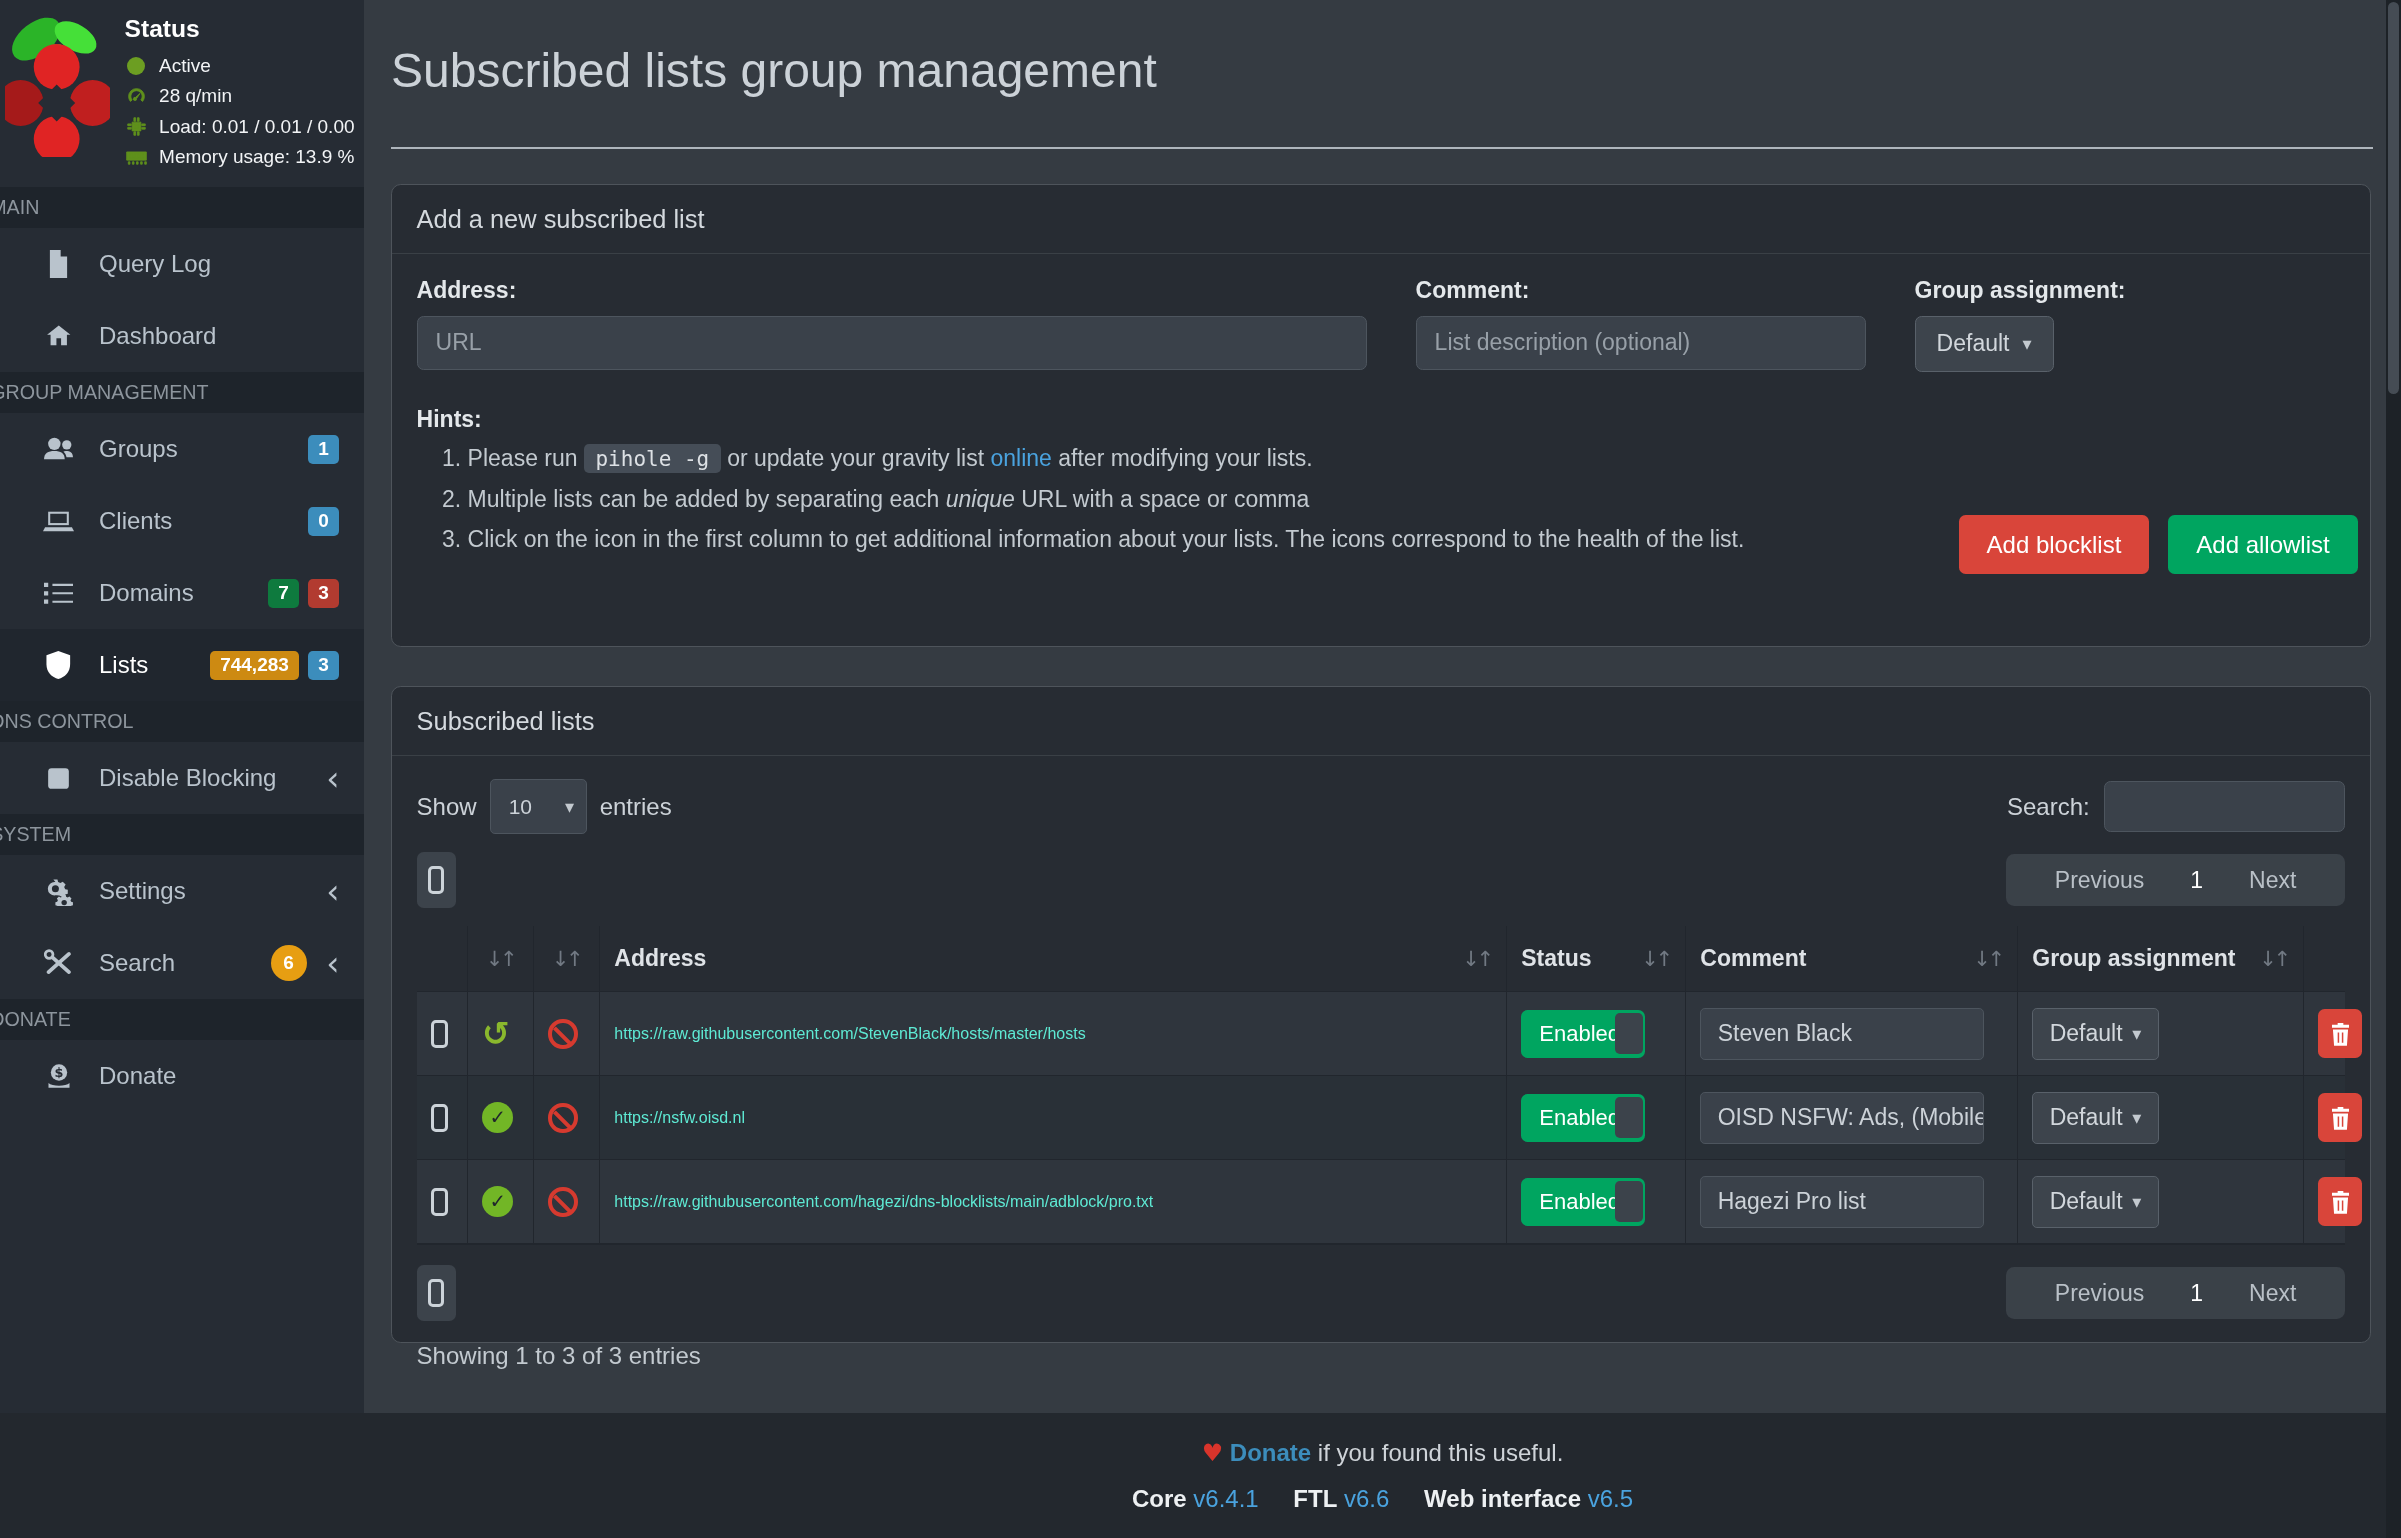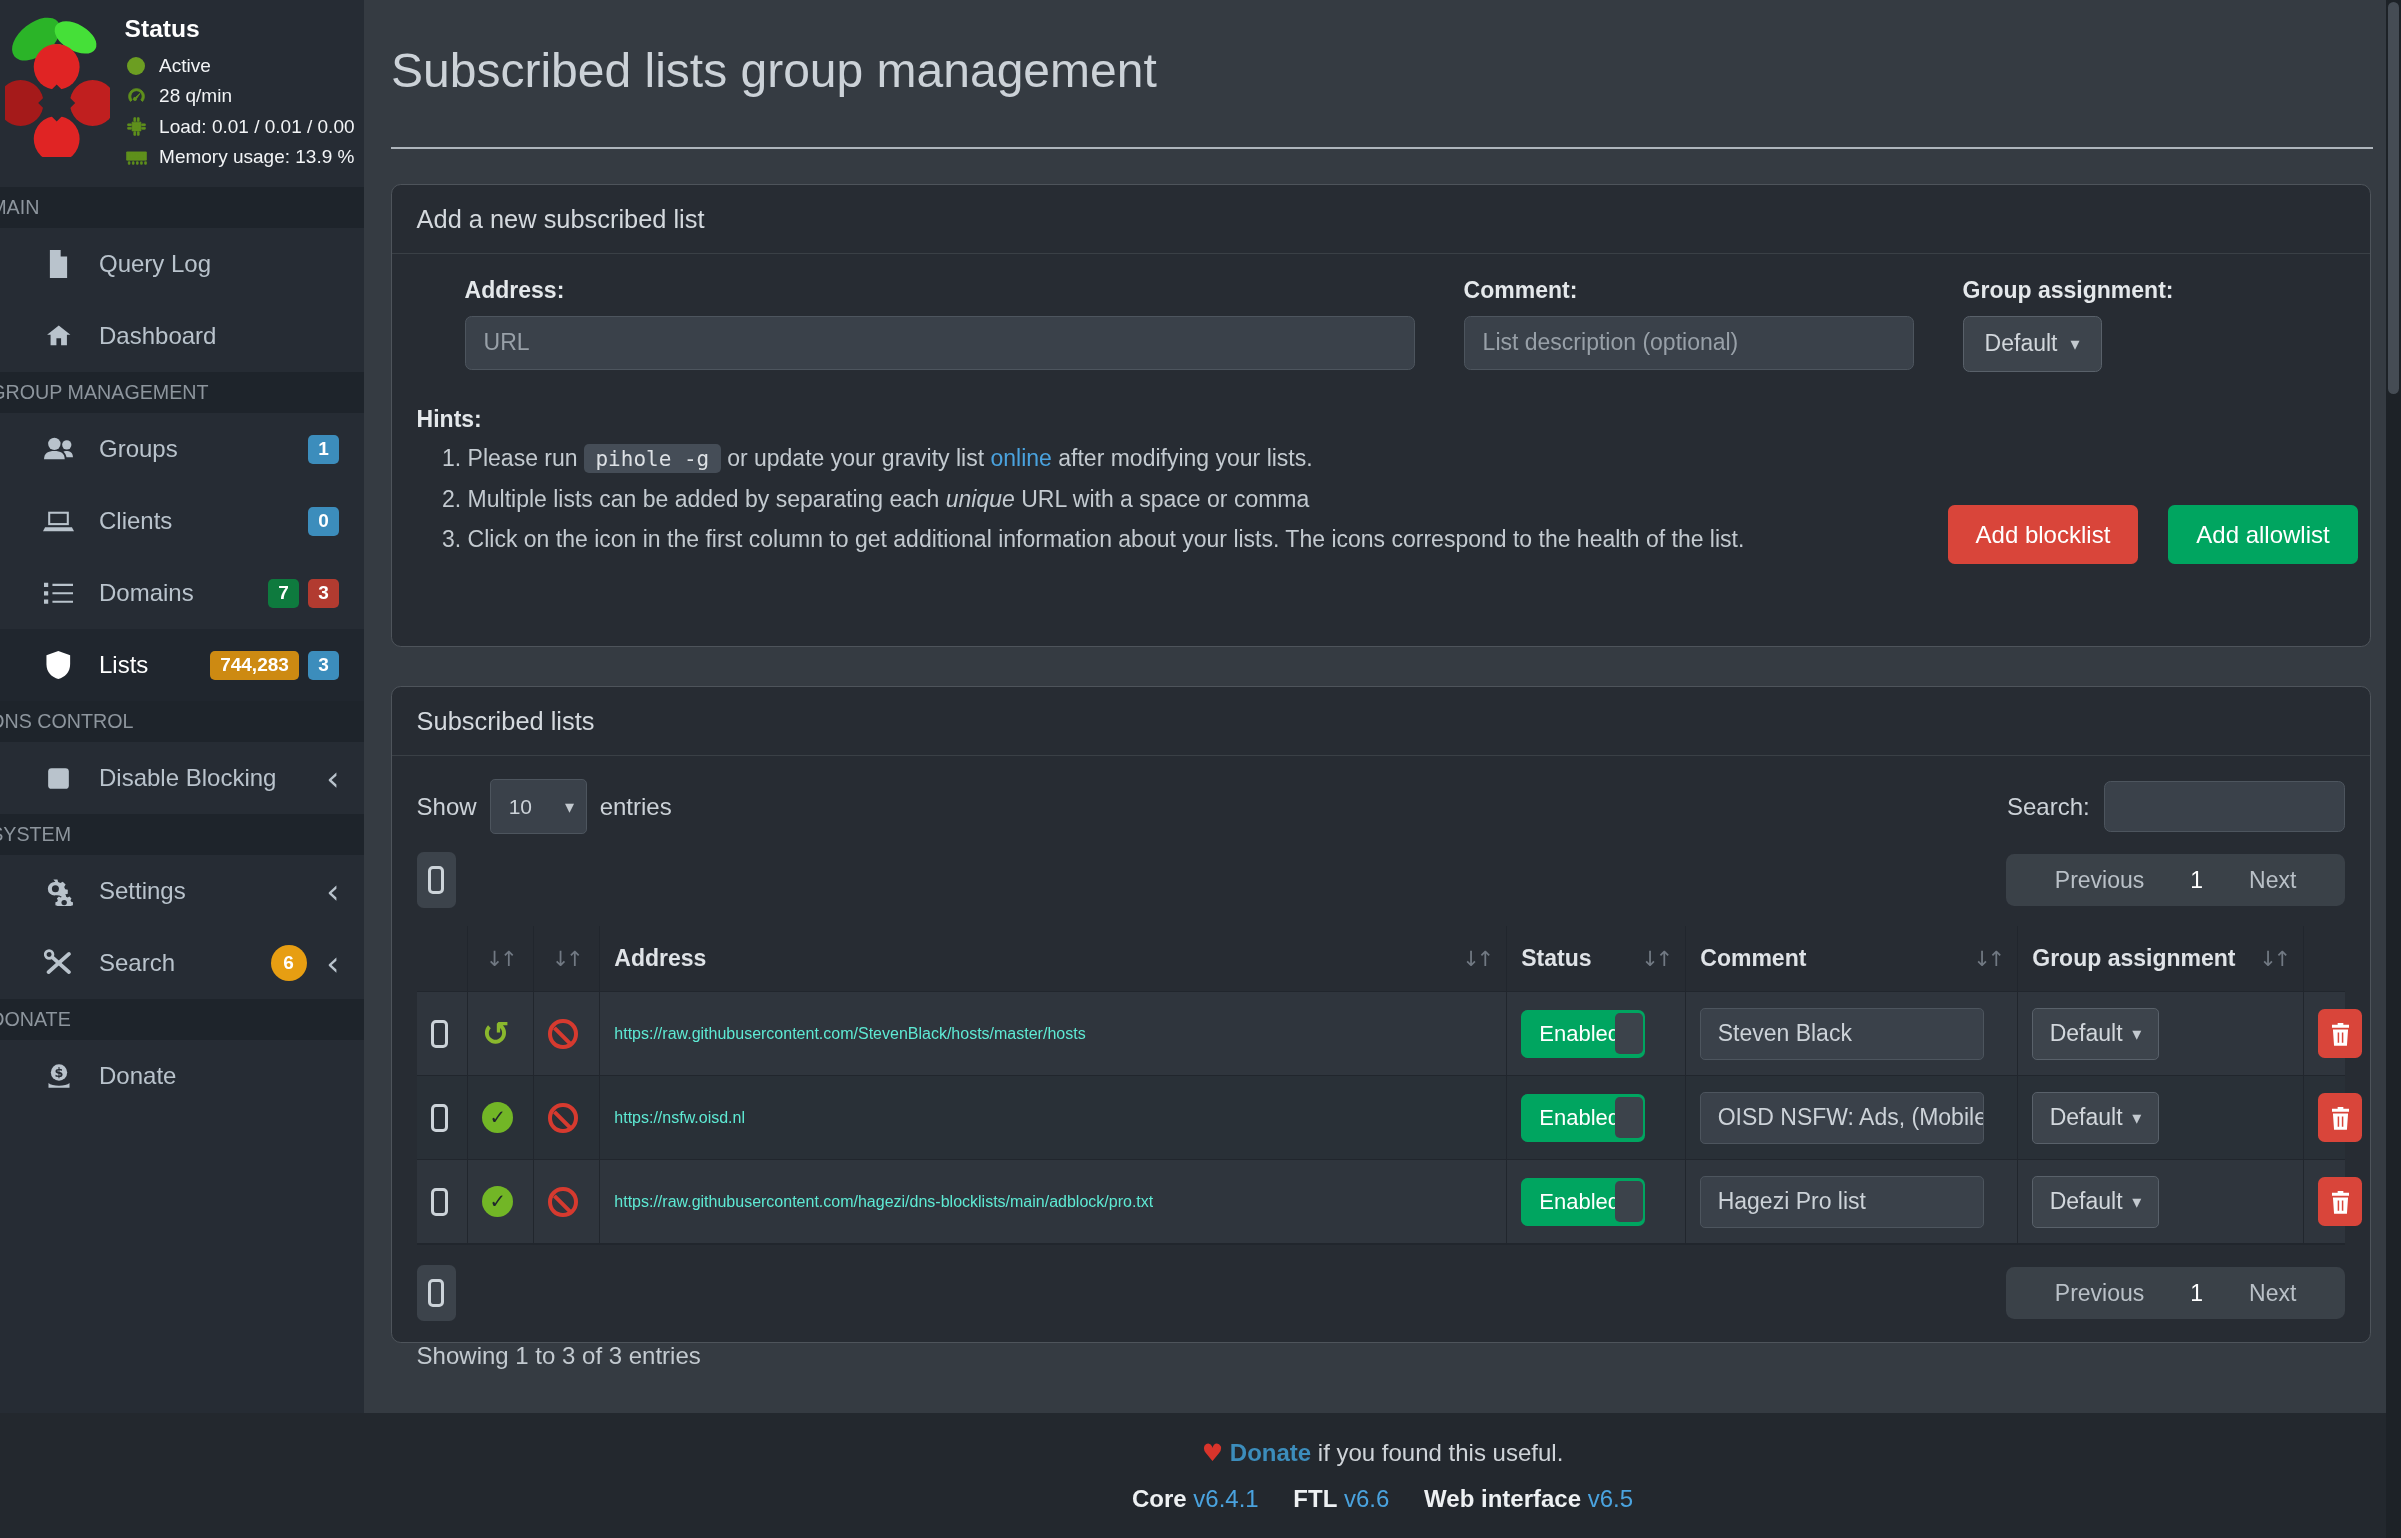--- a/index.html
+++ b/index.html
@@ -42,36 +42,36 @@
   .card { position:absolute; left:27px; width:1980px; background:#272c33; border:1.6px solid #4e545b; border-radius:9.8px; }
   .card-header { padding:19.7px 24.6px; font-size:25.4px; color:#d4d9de; border-bottom:1.6px solid #3a4046; }
   .card-body { padding:23px 24.6px; position:relative; }
 
   .card-add { top:184px; height:463px; }
   .form-row { display:flex; gap:49px; }
   .f-label { font-size:23px; font-weight:bold; color:#e4e8eb; margin-bottom:11.5px; }
   .t-input { background:#3a414a; border:1.6px solid #4d555e; border-radius:6.6px; height:54px; width:100%;
              color:#ccd2d8; font-size:23px; padding:0 18px; font-family:"Liberation Sans",sans-serif; }
   .t-input::placeholder { color:#98a0a8; opacity:1; }
-  .col-address { flex:0 0 950px;margin-left:48px; }
+  .col-address { flex:0 0 950px; }
   .col-comment { flex:0 0 450px; }
   .dd-btn { background:#3d444c; border:1.6px solid #59616a; border-radius:6.6px; height:56px; padding:0 21px;
             display:inline-flex; align-items:center; gap:13px; color:#d2d7dc; font-size:23px; }
   .caret { font-family:"DejaVu Sans",sans-serif; font-size:18px; color:#c3c9cf; }
 
   .hints { margin-top:34px; font-size:23px; color:#c3cad0; }
   .hints-title { font-weight:bold; color:#e4e8eb; margin-bottom:9.8px; }
   .hints ol { margin-left:51px; }
   .hints li { margin-bottom:9.8px; line-height:1.35; }
   .code-chip { font-family:"DejaVu Sans Mono","Liberation Mono",monospace; background:#454d57; border-radius:4.9px;
                padding:2.5px 11.5px; font-size:21px; color:#dde1e5; }
   .link { color:#4aa3df; text-decoration:none; }
   .em { font-style:italic; }
 
-  .btn-row { position:absolute; right:12.3px; bottom:24px; display:flex; gap:30px; }
+  .btn-row { position:absolute; right:12.3px; bottom:14px; display:flex; gap:19px; }
   .btn { border:none; border-radius:6.6px; height:59px; padding:0 28px; font-size:24px; color:#fff;
          font-family:"Liberation Sans",sans-serif; }
   .btn-red { background:#d9453a; }
   .btn-green { background:#00a560; }
 
   
   .card-lists { top:686px; height:657px; }
   .toolbar { display:flex; justify-content:space-between; align-items:center; }
   .show-group { display:flex; align-items:center; gap:13px; font-size:24px; color:#ccd2d8; }
   .select-box { background:#3a414a; border:1.6px solid #4d555e; border-radius:4.9px; width:97px; height:55px;

